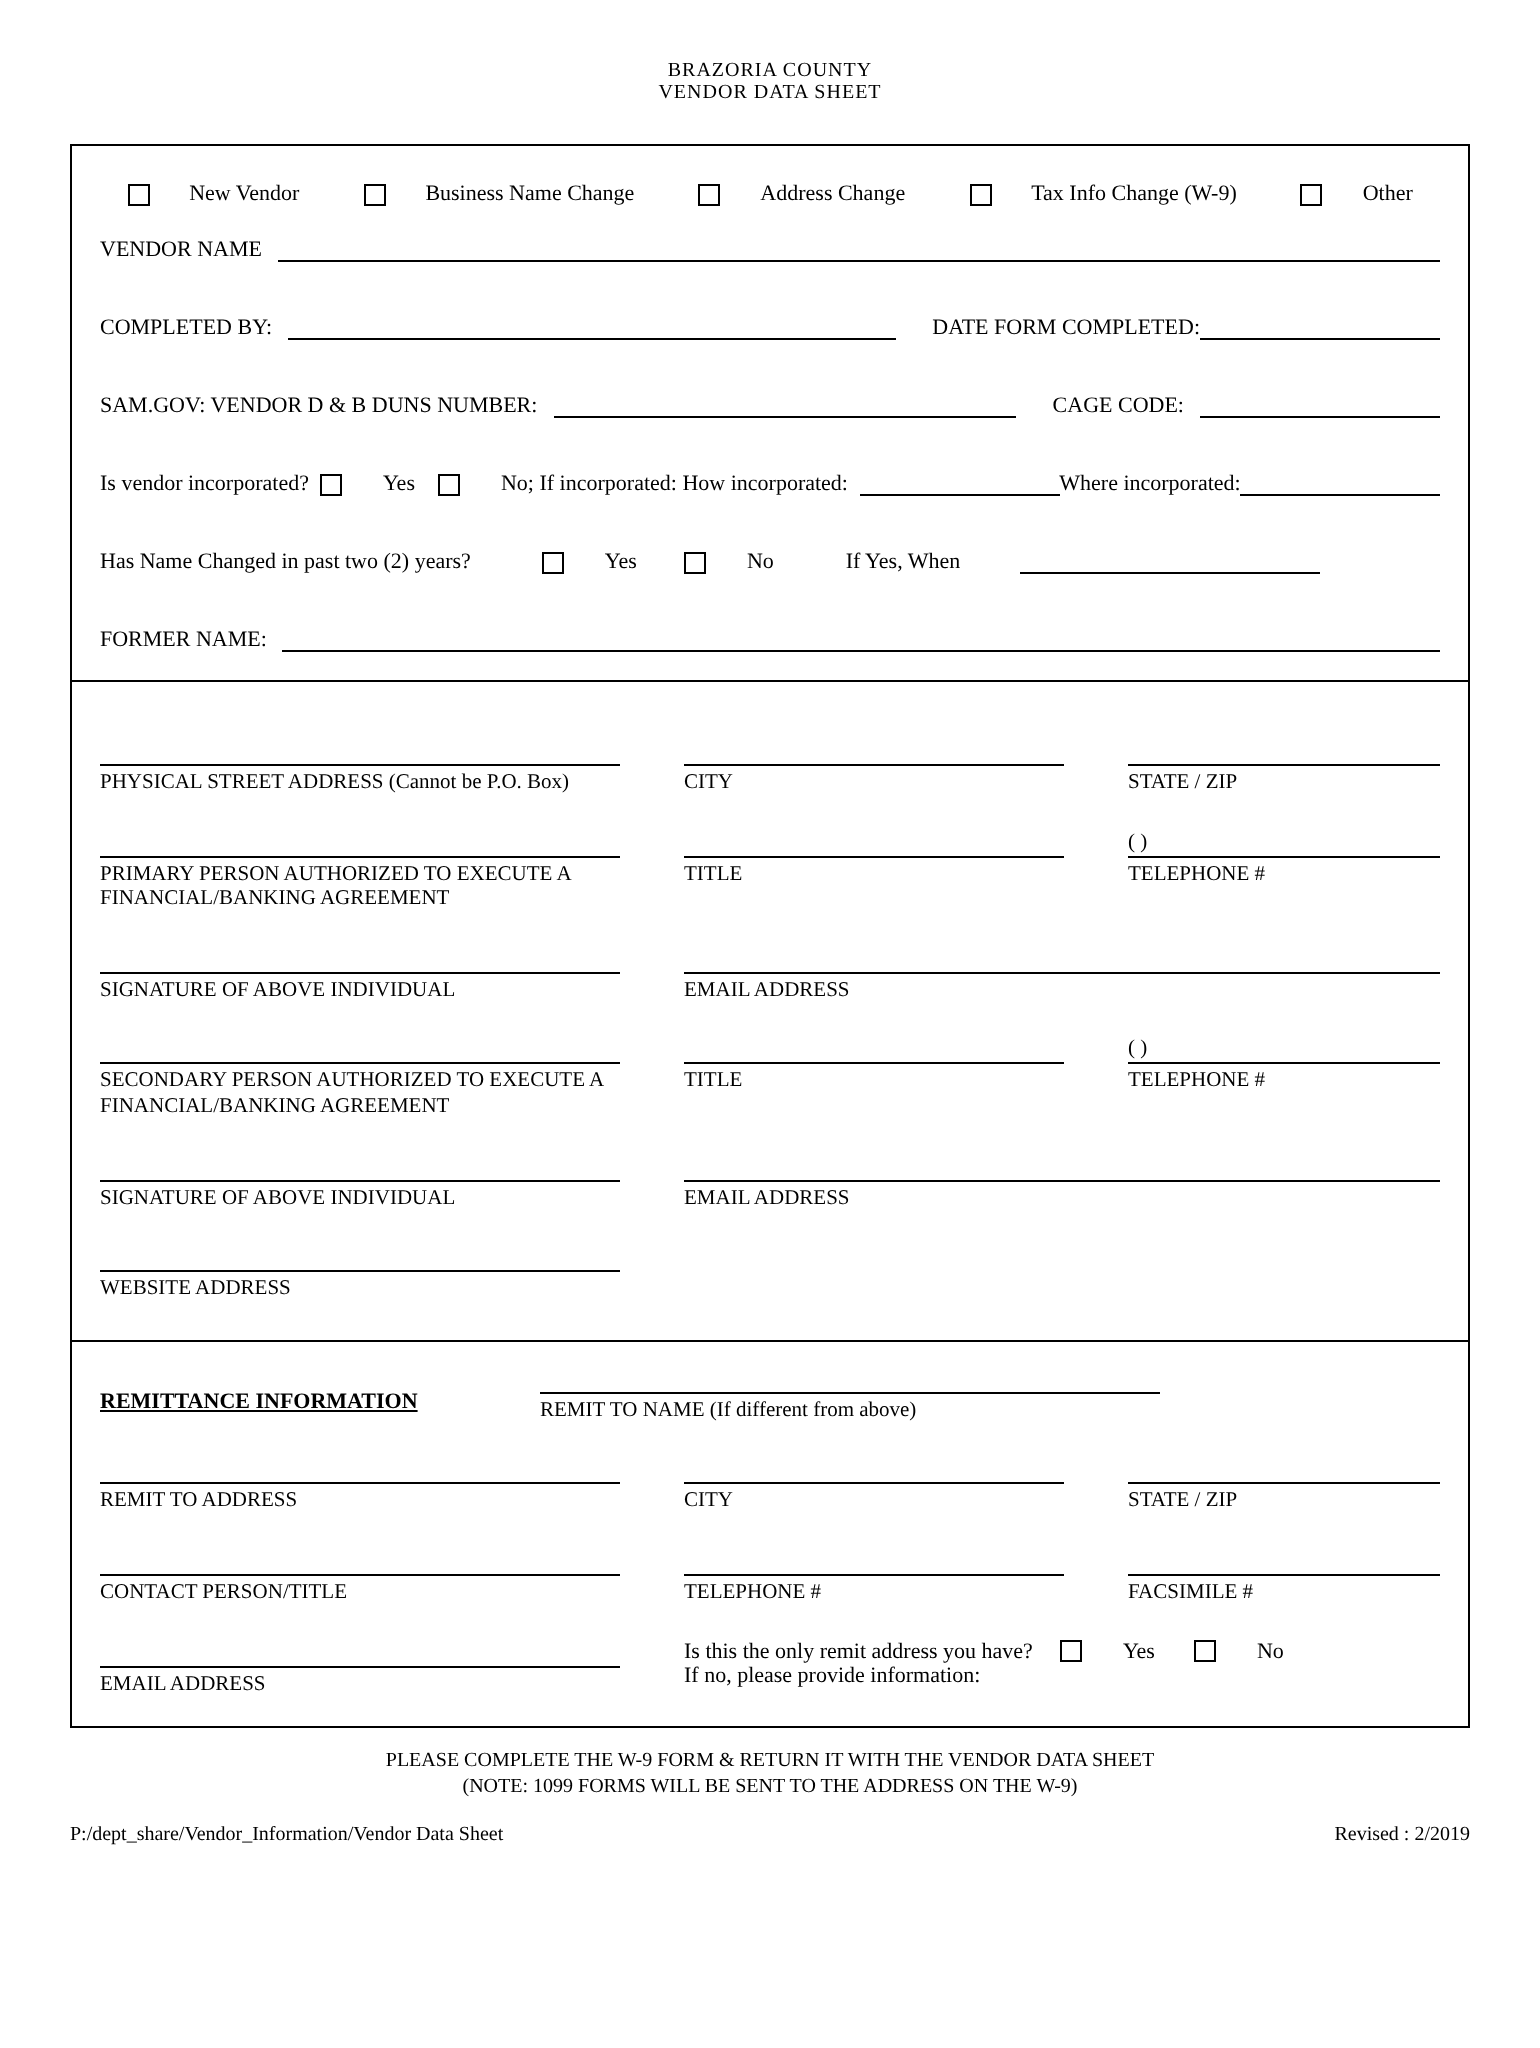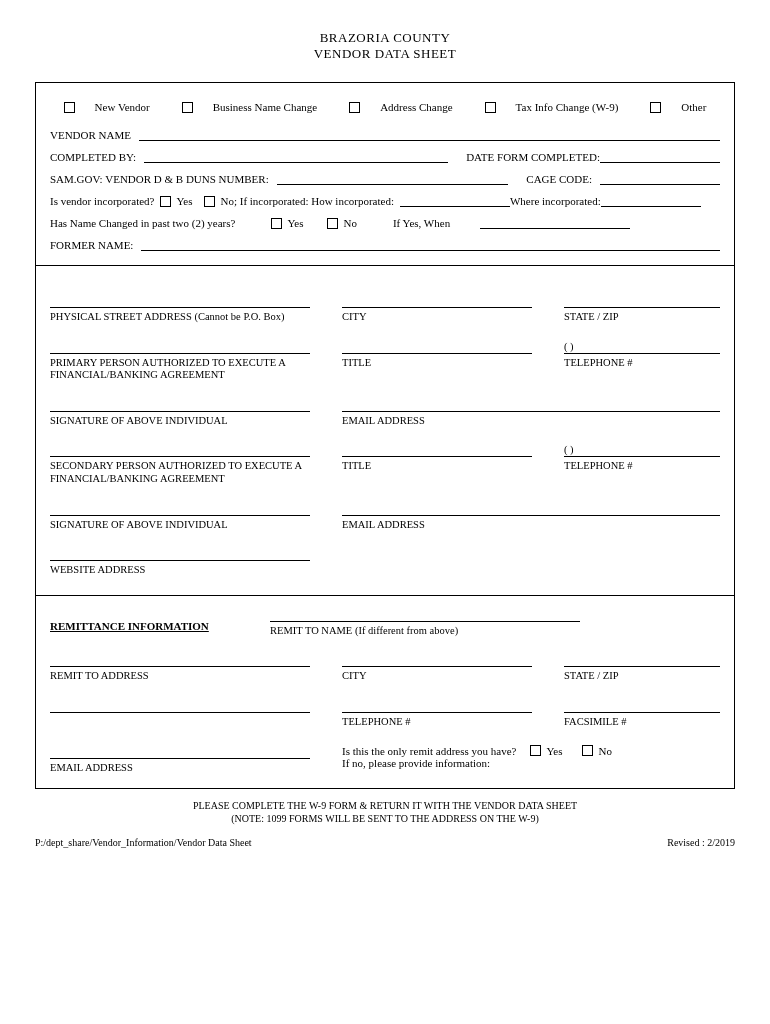--- a/index.html
+++ b/index.html
@@ -5,25 +5,25 @@
   * { box-sizing: border-box; margin: 0; padding: 0; }
   body {
     font-family: "Times New Roman", Times, serif;
     font-size: 11px;
     color: #000;
     background: #fff;
     width: 770px;
     padding: 30px 35px 20px 35px;
   }
   .header { text-align: center; margin-bottom: 20px; }
-  .header-line { font-size: 13px; letter-spacing: 0.5px; }
+  .header-line { font-size: 10px; letter-spacing: 0.5px; }
   .form-box { border: 1.5px solid #000; }
   .section { border-bottom: 1.5px solid #000; padding: 12px 14px 14px 14px; }
   .section:last-child { border-bottom: none; }
-  .row { display: flex; align-items: flex-end; margin-bottom: 10px; }
+  .row { display: flex; align-items: flex-end; margin-bottom: 27px; }
   .row:last-child { margin-bottom: 0; }
   .checkbox-row { justify-content: center; gap: 32px; margin-bottom: 16px; margin-top: 6px; }
   .cb { display: inline-flex; align-items: center; gap: 20px; }
   .cb-box { display: inline-block; width: 11px; height: 11px; border: 1px solid #000; flex-shrink: 0; }
   .label { white-space: nowrap; flex-shrink: 0; }
   .uline { border-bottom: 1px solid #000; flex: 1; height: 12px; min-width: 10px; }
   .gap { width: 8px; flex-shrink: 0; }
   .gap-lg { width: 18px; flex-shrink: 0; }
   .cols { display: flex; gap: 32px; margin-top: 16px; }
   .col { display: flex; flex-direction: column; }
@@ -32,21 +32,21 @@
   .col3 { flex: 1; }
   .field-line { border-bottom: 1px solid #000; height: 14px; margin-bottom: 3px; }
   .field-label { font-size: 10.5px; line-height: 1.2; min-height: 24px; }
   .field-label.single { min-height: 12px; }
   .paren { font-size: 10.5px; }
   .remit-title { font-weight: bold; text-decoration: underline; font-size: 11px; }
   .footer-note { text-align: center; font-size: 10px; margin-top: 10px; line-height: 1.3; }
   .bottom-bar { display: flex; justify-content: space-between; font-size: 10px; margin-top: 12px; }
   .remit-top { display: flex; align-items: flex-start; gap: 20px; margin-bottom: 6px; }
   .remit-name-col { flex: 1; }
-  .inline-cb-group { display: inline-flex; align-items: center; gap: 5px; margin: 0 6px; }
+  .inline-cb-group { display: inline-flex; align-items: center; gap: 20px; margin: 0 6px; }
 </style>
 </head>
 <body>
 
 <div class="header">
   <div class="header-line">BRAZORIA COUNTY</div>
   <div class="header-line">VENDOR DATA SHEET</div>
 </div>
 
 <div class="form-box">
@@ -240,20 +240,21 @@
       </div>
       <div class="col col3">
         <div class="field-line"></div>
         <div class="field-label single">STATE / ZIP</div>
       </div>
     </div>
 
     <div class="cols">
       <div class="col col1">
         <div class="field-line"></div>
+        <div class="field-label single">CONTACT PERSON/TITLE</div>
       </div>
       <div class="col col2">
         <div class="field-line"></div>
         <div class="field-label single">TELEPHONE #</div>
       </div>
       <div class="col col3">
         <div class="field-line"></div>
         <div class="field-label single">FACSIMILE #</div>
       </div>
     </div>

